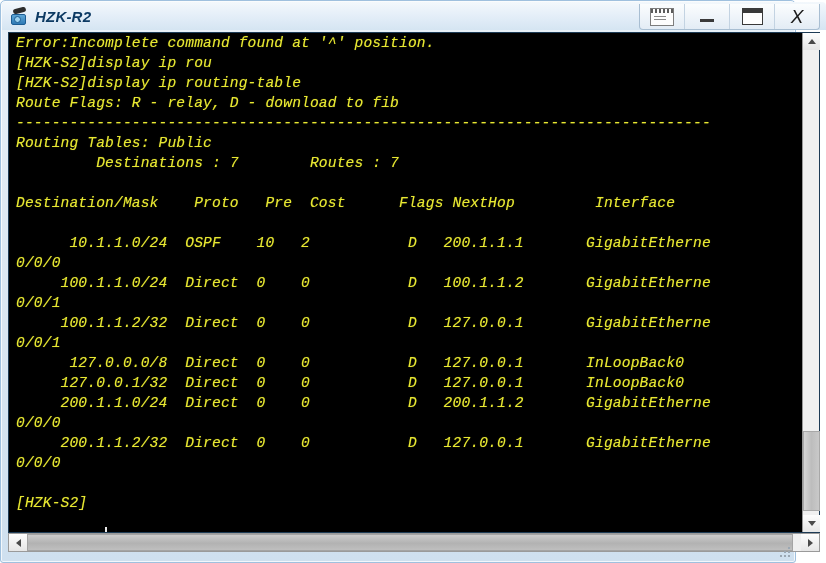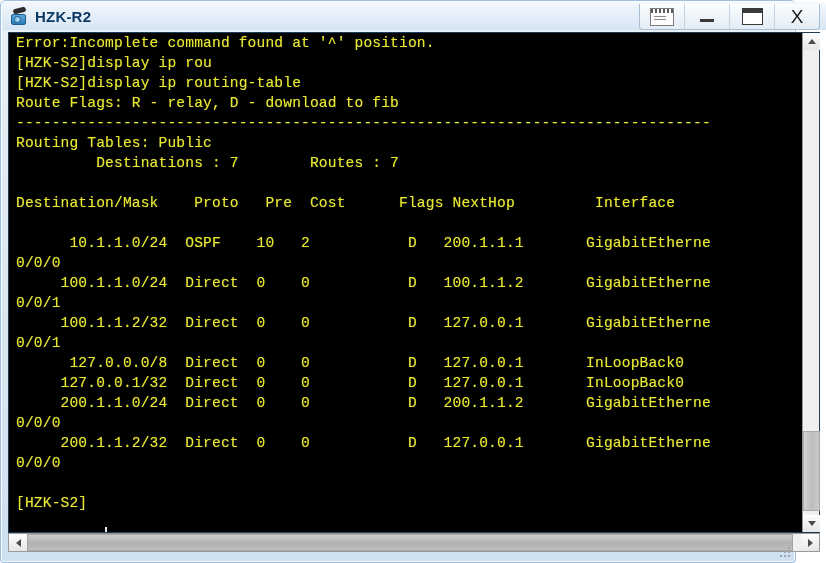--- a/index.html
+++ b/index.html
@@ -18,20 +18,21 @@
   #window {
     position: absolute;
     left: 0; top: 0;
     width: 796px;
     height: 563px;
     box-sizing: border-box;
     background: linear-gradient(to bottom, #e9f1f8 0%, #dce8f3 45%, #cfe0ef 100%);
     border: 1px solid #9fc0de;
     border-radius: 5px 5px 3px 3px;
     box-shadow: inset 0 0 0 1px rgba(255,255,255,0.75);
+    font-style: italic;
   }
 
   
   #titlebar {
     position: absolute;
     left: 1px; top: 1px;
     width: 824px;
     height: 28px;
     display: flex;
     align-items: center;

